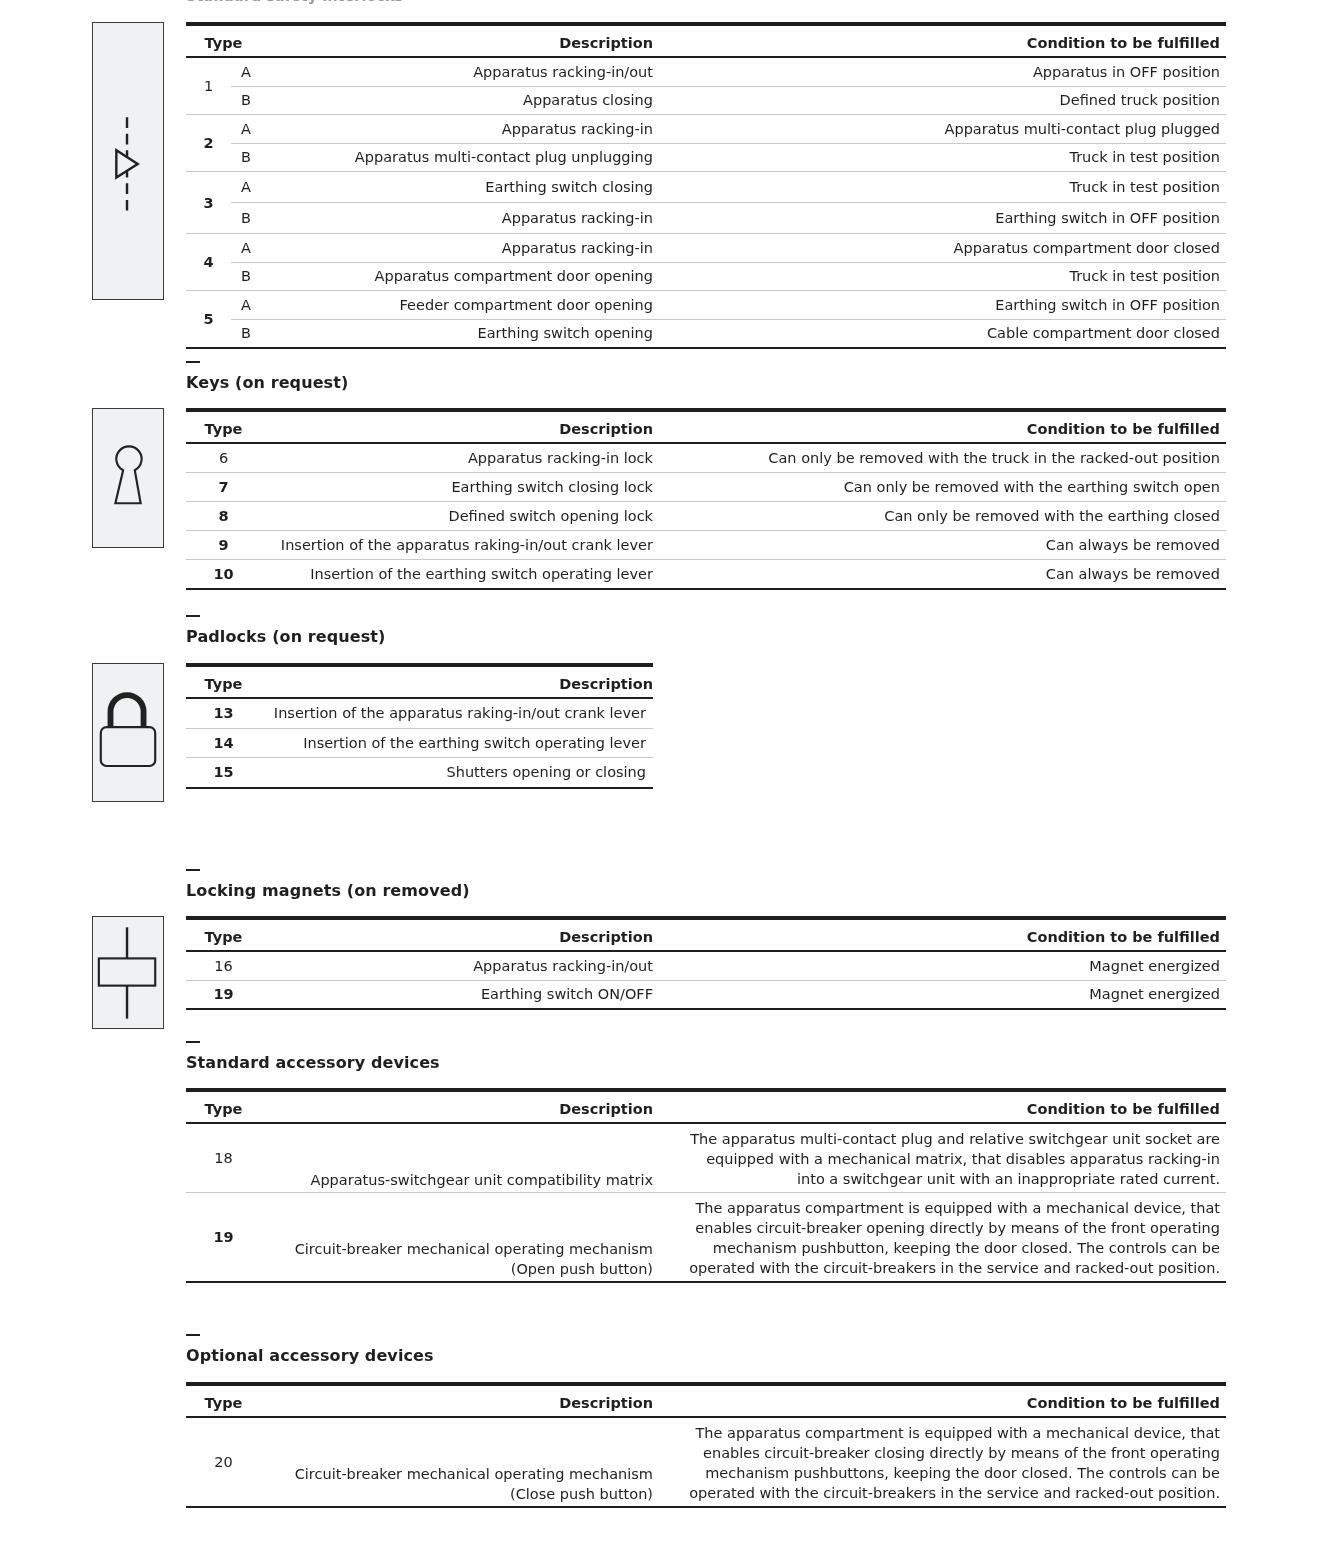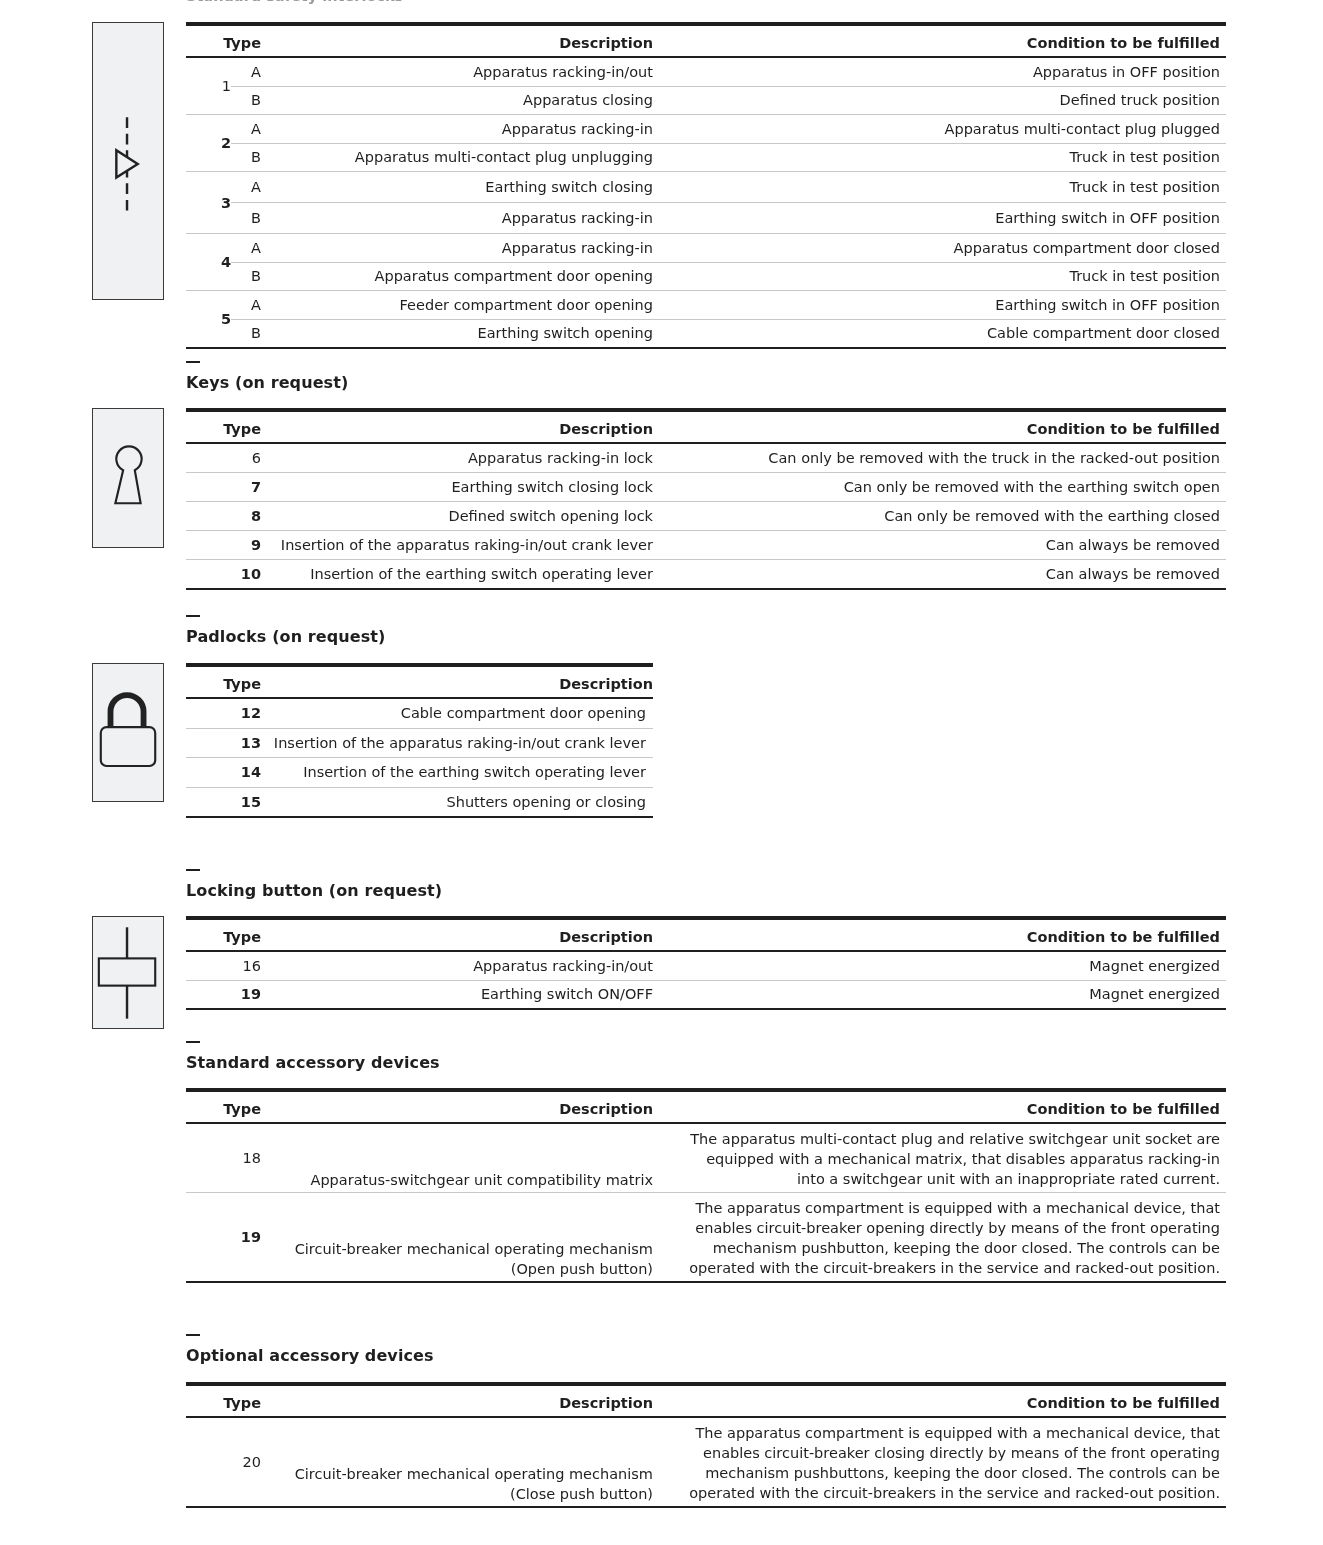--- a/index.html
+++ b/index.html
@@ -9,21 +9,21 @@
   .iconbox svg { position:absolute; left:0; top:0; width:100%; height:100%; }
   .dash { position:absolute; left:186px; width:14px; height:2px; background:#1f1f1f; }
   .section-title { position:absolute; left:186px; font-weight:bold; font-size:16px; letter-spacing:0.1px; }
   .cut-title { position:absolute; left:186px; top:-12px; font-weight:bold; font-size:14.5px; color:#9a9a9a; }
   table { position:absolute; left:186px; border-collapse:collapse; font-size:14.5px; }
   table td, table th { padding:0; vertical-align:middle; }
   .tbl-top { border-top:4px solid #1f1f1f; }
   thead th { font-weight:bold; height:27px; border-bottom:2px solid #1f1f1f; padding-top:3px; }
   tbody tr.last td { border-bottom:2px solid #1f1f1f; }
   td.sep, tr.sep td { border-bottom:1.5px solid #c8c8c8; }
-  .l { text-align:right; }
+  .l { text-align:center; }
   .r { text-align:right; }
   .bold { font-weight:bold; }
   .sub { padding-left:0; }
   .cond { padding-left:10px; padding-right:6px; }
   .desc { padding-right:0; }
   .mline { line-height:20px; }
 </style>
 </head>
 <body>
 
@@ -176,40 +176,36 @@
       <col>
     </colgroup>
   <thead>
     <tr>
       <th class="l">Type</th>
       <th class="r desc">Description</th>
     </tr>
   </thead>
   <tbody id="padlocks-body">
       <tr class="sep">
-        <td class="l bold" style="height: 28.5px;">12</td>
-        <td class="r desc" style="padding-right: 7px;">Cable compartment door opening</td>
-      </tr>
-      <tr class="sep">
         <td class="l bold" style="height: 28.5px;">13</td>
         <td class="r desc" style="padding-right: 7px;">Insertion of the apparatus raking-in/out crank lever</td>
       </tr>
       <tr class="sep">
         <td class="l bold" style="height: 28.5px; margin-left: 47px;">14</td>
         <td class="r desc" style="padding-right: 7px;">Insertion of the earthing switch operating lever</td>
       </tr>
       <tr class="last">
         <td class="l bold" style="height: 28.5px;">15</td>
         <td class="r desc" style="padding-right: 7px;">Shutters opening or closing</td>
       </tr>
     </tbody>
 </table>
 
 <div class="dash" style="top:869px;"></div>
-<div class="section-title" style="top:881px;">Locking button (on request)</div>
+<div class="section-title" style="top:881px;">Locking magnets (on removed)</div>
 
 <div class="iconbox" style="top:916px;height:113px;">
   <svg viewBox="0 0 72 113">
     <line x1="35" y1="10" x2="35" y2="42" stroke="#222" stroke-width="2.5"></line>
     <rect x="6" y="42" width="58" height="28" fill="#f0f1f2" stroke="#222" stroke-width="2.2"></rect>
     <line x1="35" y1="70" x2="35" y2="104" stroke="#222" stroke-width="2.5"></line>
   </svg>
 </div>
 
 <table class="tbl-top" style="top:916px;width:1040px;">

